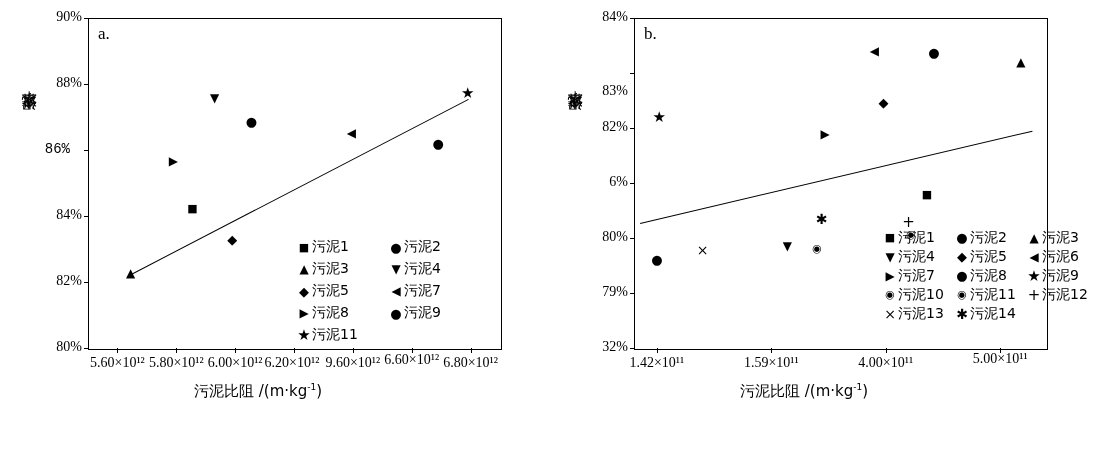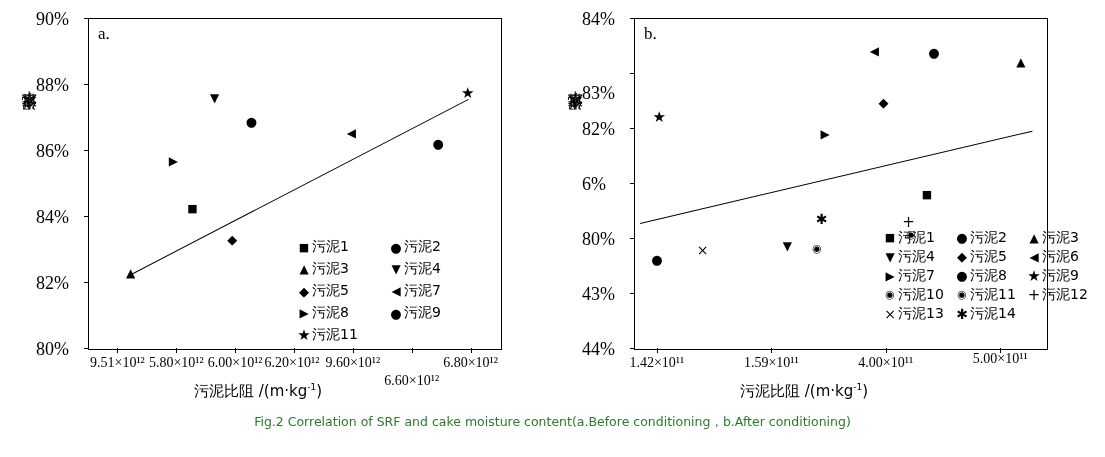--- a/index.html
+++ b/index.html
@@ -29,21 +29,22 @@
   }
   .xlabel{
     position:absolute;
     font-family:"DejaVu Sans",sans-serif;
     font-size:15px;
     white-space:nowrap;
     text-align:center;
   }
   .ytick{
     position:absolute;
-    font-size:18px;
+    font-size:14px;
+    text-align:right;
     white-space:nowrap;
     font-family:"Liberation Serif",serif;
   }
   .xtick{
     position:absolute;
     font-size:14px;
     text-align:center;
     white-space:nowrap;
     font-family:"Liberation Serif",serif;
   }
@@ -76,37 +77,37 @@
   <div class="panel-label" style="left:98px;top:24px;">a.</div>
   <div class="ylabel" style="left:20px;top:118px;">泥饼含水率</div>
   <div class="xlabel" style="left:194px;top:382px;">污泥比阻 /(m·kg<sup>-1</sup>)</div>
   <div id="ticks-a">
       <div class="ytick" style="left: 36px; top: 339px; width: 46px;">80%</div>
       <div class="tickmark" style="left: 84px; top: 348px; width: 5px; height: 1px;"></div>
       <div class="ytick" style="left: 36px; top: 273px; width: 46px;">82%</div>
       <div class="tickmark" style="left: 84px; top: 282px; width: 5px; height: 1px;"></div>
       <div class="ytick" style="left: 36px; top: 207px; width: 46px;">84%</div>
       <div class="tickmark" style="left: 84px; top: 216px; width: 5px; height: 1px;"></div>
-      <div class="ytick" style="left: 36px; top: 141px; width: 46px;">86%</div>
+      <div class="ytick" style="left: 24px; top: 141px; width: 46px; font-family: Liberation Mono, monospace;">86%</div>
       <div class="tickmark" style="left: 84px; top: 150px; width: 5px; height: 1px;"></div>
       <div class="ytick" style="left: 36px; top: 75px; width: 46px;">88%</div>
       <div class="tickmark" style="left: 84px; top: 84px; width: 5px; height: 1px;"></div>
       <div class="ytick" style="left: 36px; top: 9px; width: 46px;">90%</div>
       <div class="tickmark" style="left: 84px; top: 18px; width: 5px; height: 1px;"></div>
-      <div class="xtick" style="left: 71.4286px; top: 355px; width: 92px;">9.51×10¹²</div>
+      <div class="xtick" style="left: 71.4286px; top: 355px; width: 92px;">5.60×10¹²</div>
       <div class="tickmark" style="left: 117.429px; top: 348px; width: 1px; height: 5px;"></div>
       <div class="xtick" style="left: 130.286px; top: 355px; width: 92px;">5.80×10¹²</div>
       <div class="tickmark" style="left: 176.286px; top: 348px; width: 1px; height: 5px;"></div>
       <div class="xtick" style="left: 189.143px; top: 355px; width: 92px;">6.00×10¹²</div>
       <div class="tickmark" style="left: 235.143px; top: 348px; width: 1px; height: 5px;"></div>
       <div class="xtick" style="left: 248px; top: 355px; width: 76px; padding-left: 6px;">6.20×10¹²</div>
       <div class="tickmark" style="left: 294px; top: 348px; width: 1px; height: 5px;"></div>
       <div class="xtick" style="left: 306.857px; top: 355px; width: 92px;">9.60×10¹²</div>
       <div class="tickmark" style="left: 352.857px; top: 348px; width: 1px; height: 5px;"></div>
-      <div class="xtick" style="left: 365.714px; top: 373px; width: 92px;">6.60×10¹²</div>
+      <div class="xtick" style="left: 365.714px; top: 352px; width: 92px;">6.60×10¹²</div>
       <div class="tickmark" style="left: 411.714px; top: 348px; width: 1px; height: 5px;"></div>
       <div class="xtick" style="left: 424.571px; top: 355px; width: 92px;">6.80×10¹²</div>
       <div class="tickmark" style="left: 470.571px; top: 348px; width: 1px; height: 5px;"></div>
     </div>
   <div id="points-a">
       <div class="trend" style="left: 130.671px; top: 273.75px; width: 379.645px; transform: rotate(-27.4319deg);"></div>
       <div class="pt" style="left: 192.471px; top: 207.75px; font-size: 11px;">■</div>
       <div class="pt" style="left: 251.329px; top: 120.96px; font-size: 13px;">●</div>
       <div class="pt" style="left: 130.671px; top: 272.76px; font-size: 12px;">▲</div>
       <div class="pt" style="left: 214.543px; top: 97.86px; font-size: 12px;">▼</div>
@@ -166,23 +167,23 @@
       </div>
     </div>
 </div>
 
 <div class="panel" id="panel-b">
   <div class="plot-area" id="plot-b" style="left:82px;top:18px;width:412px;height:330px;"></div>
   <div class="panel-label" style="left:92px;top:24px;">b.</div>
   <div class="ylabel" style="left:14px;top:118px;">泥饼含水率</div>
   <div class="xlabel" style="left:188px;top:382px;">污泥比阻 /(m·kg<sup>-1</sup>)</div>
   <div id="ticks-b">
-      <div class="ytick" style="left: 30px; top: 339px; width: 46px;">44%</div>
+      <div class="ytick" style="left: 30px; top: 339px; width: 46px;">32%</div>
       <div class="tickmark" style="left: 78px; top: 348px; width: 5px; height: 1px;"></div>
-      <div class="ytick" style="left: 30px; top: 284px; width: 46px;">43%</div>
+      <div class="ytick" style="left: 30px; top: 284px; width: 46px;">79%</div>
       <div class="tickmark" style="left: 78px; top: 293px; width: 5px; height: 1px;"></div>
       <div class="ytick" style="left: 30px; top: 229px; width: 46px;">80%</div>
       <div class="tickmark" style="left: 78px; top: 238px; width: 5px; height: 1px;"></div>
       <div class="ytick" style="left: 30px; top: 174px; width: 46px;">6%</div>
       <div class="tickmark" style="left: 78px; top: 183px; width: 5px; height: 1px;"></div>
       <div class="ytick" style="left: 30px; top: 119px; width: 46px;">82%</div>
       <div class="tickmark" style="left: 78px; top: 128px; width: 5px; height: 1px;"></div>
       <div class="ytick" style="left: 30px; top: 64px; width: 46px; margin-top: 19px;">83%</div>
       <div class="tickmark" style="left: 78px; top: 73px; width: 5px; height: 1px;"></div>
       <div class="ytick" style="left: 30px; top: 9px; width: 46px;">84%</div>
@@ -278,14 +279,13 @@
         <div class="legend-item" style="width: 72px;">
           <span class="legend-sym" style="font-size: 14px;">✱</span>
           <span class="legend-txt">污泥14</span>
         </div>
         <div class="legend-item" style="width: 72px;"></div>
       </div>
     </div>
 </div>
 
 <div id="caption">
-  <div class="cap-en">Fig.2 Correlation of SRF and cake moisture content(a.Before conditioning，b.After conditioning)</div>
 </div>
 
 </body></html>

